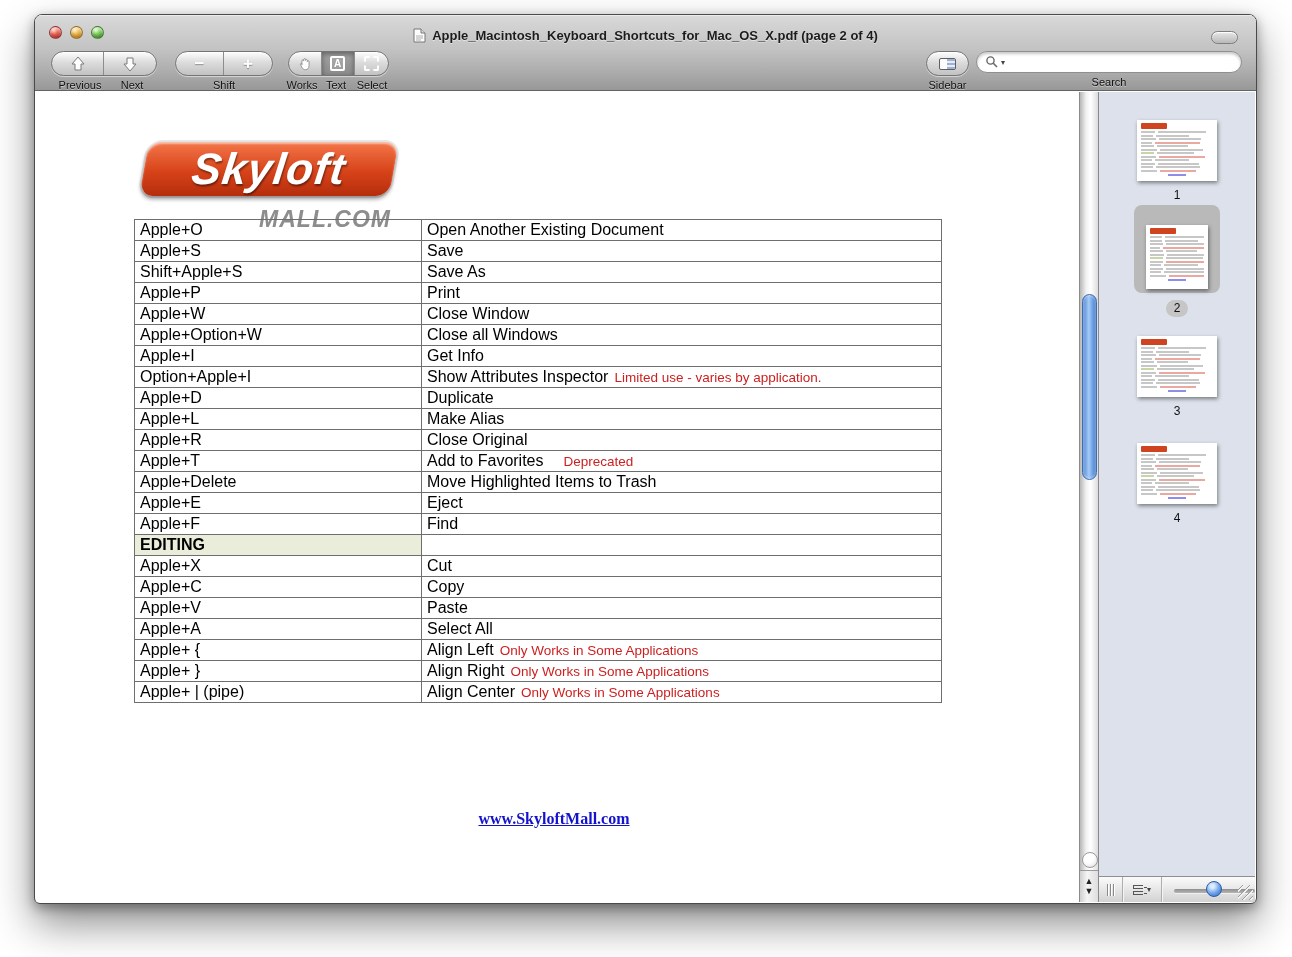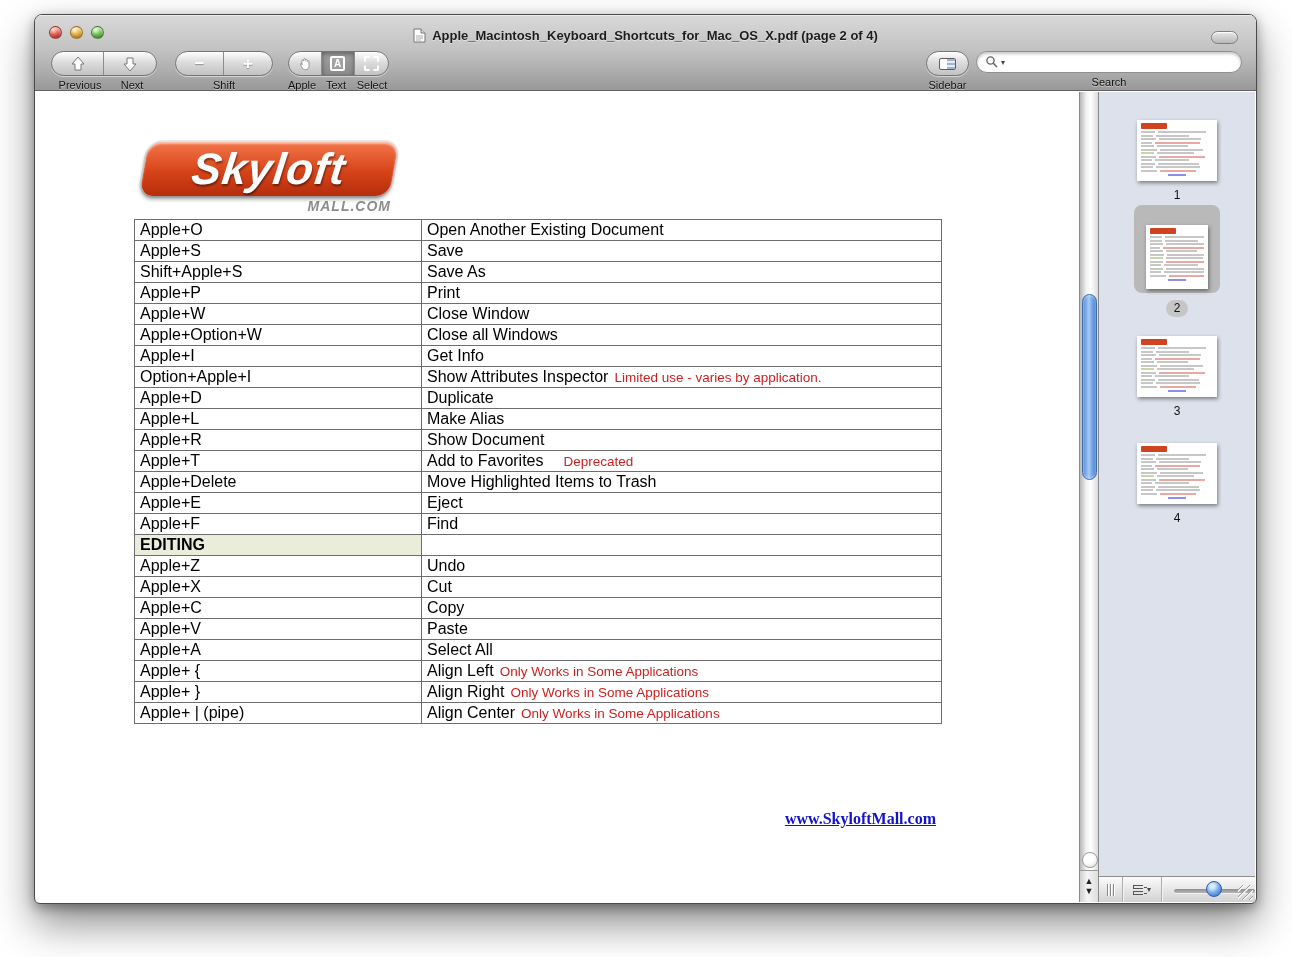--- a/index.html
+++ b/index.html
@@ -58,32 +58,32 @@
   .page{position:relative;width:1043px;background:#fff;overflow:hidden;}
 
   
   .logo{position:absolute;left:108px;top:50px;width:253px;}
   .logo-box{width:250px;height:54px;border-radius:14px;transform:skewX(-10deg);
     background:linear-gradient(#f4764a,#d74319 55%,#b52d0c);
     box-shadow:0 3px 4px rgba(0,0,0,.4),inset 0 2px 2px rgba(255,255,255,.55),0 0 0 2px #e8e8e8;
     display:flex;align-items:center;justify-content:center;}
   .logo-text{transform:skewX(3deg);font-style:italic;font-weight:bold;font-size:44px;color:#fff;
     letter-spacing:1px;text-shadow:1px 2px 2px rgba(0,0,0,.45);}
-  .logo-sub{margin-top:2px;text-align:right;padding-right:6px;font-style:italic;font-weight:bold;
-    font-size:14px;color:#8d8d8d;letter-spacing:1px;}
+  .logo-sub{margin-top:10px;text-align:right;padding-right:6px;font-style:italic;font-weight:bold;
+    font-size:23px;color:#8d8d8d;letter-spacing:1px;}
 
   
   table.shortcuts{position:absolute;left:98px;top:127px;width:808px;border-collapse:collapse;}
   table.shortcuts td{border:1px solid #6e6e6e;height:21px;padding:0 5px;font-size:16px;
     color:#000;white-space:nowrap;}
   table.shortcuts td.key{width:287px;}
   table.shortcuts tr.section td.key{font-weight:bold;}
   .note{font-size:13.5px;margin-left:6px;}
 
-  .doclink{position:absolute;left:92px;top:718px;width:808px;text-align:right;}
+  .doclink{position:absolute;left:114px;top:718px;width:808px;text-align:center;}
   .doclink a{font-family:"Liberation Serif",serif;font-size:16px;font-weight:bold;}
 
   
   .vscroll{position:relative;width:20px;border-left:1px solid #8a8a8a;border-right:1px solid #8a8a8a;
     background:linear-gradient(to right,#b7b7b7,#f2f2f2 35%,#ffffff 60%,#dcdcdc);}
   .vthumb{position:absolute;left:2px;top:202px;width:15px;height:186px;border-radius:8px;
     border:1px solid #3e6cb0;
     background:linear-gradient(to right,#4f84d2,#a6cbf6 45%,#6b9fe2 75%,#3d74c6);
     box-shadow:inset 0 0 3px rgba(255,255,255,.7);}
   .trackcap{position:absolute;left:2px;bottom:34px;width:16px;height:16px;border-radius:50%;
@@ -189,21 +189,21 @@
           </svg>
         </div>
         <div class="seg sel" style="width:33px">
           <span class="aicon">A</span>
         </div>
         <div class="seg" style="width:33px">
           <span class="selicon"></span>
         </div>
       </div>
       <div class="lblrow">
-        <span style="width:36px">Apple</span>
+        <span style="width:36px">Works</span>
         <span style="width:32px">Text</span>
         <span style="width:40px">Select</span>
       </div>
     </div>
 
     <div class="tgroup" style="left:891px">
       <div class="capsule">
         <div class="seg" style="width:41px">
           <span class="sbicon"></span>
         </div>
@@ -271,45 +271,41 @@
             <tr>
               <td class="key">Apple+D</td>
               <td class="action"><span>Duplicate</span></td>
             </tr>
             <tr>
               <td class="key">Apple+L</td>
               <td class="action"><span>Make Alias</span></td>
             </tr>
             <tr>
               <td class="key">Apple+R</td>
-              <td class="action"><span>Show Document</span></td>
+              <td class="action"><span>Close Original</span></td>
             </tr>
             <tr>
               <td class="key">Apple+T</td>
               <td class="action"><span>Add to Favorites</span><span class="note" style="color: rgb(204, 31, 31); margin-left: 20px;">Deprecated</span></td>
             </tr>
             <tr>
               <td class="key">Apple+Delete</td>
               <td class="action"><span>Move Highlighted Items to Trash</span></td>
             </tr>
             <tr>
               <td class="key">Apple+E</td>
               <td class="action"><span>Eject</span></td>
             </tr>
             <tr>
               <td class="key">Apple+F</td>
               <td class="action"><span>Find</span></td>
             </tr>
             <tr class="section">
               <td class="key" style="background: rgb(233, 237, 217);">EDITING</td>
               <td></td>
-            </tr>
-            <tr>
-              <td class="key">Apple+Z</td>
-              <td class="action"><span>Undo</span></td>
             </tr>
             <tr>
               <td class="key">Apple+X</td>
               <td class="action"><span>Cut</span></td>
             </tr>
             <tr>
               <td class="key">Apple+C</td>
               <td class="action"><span>Copy</span></td>
             </tr>
             <tr>

